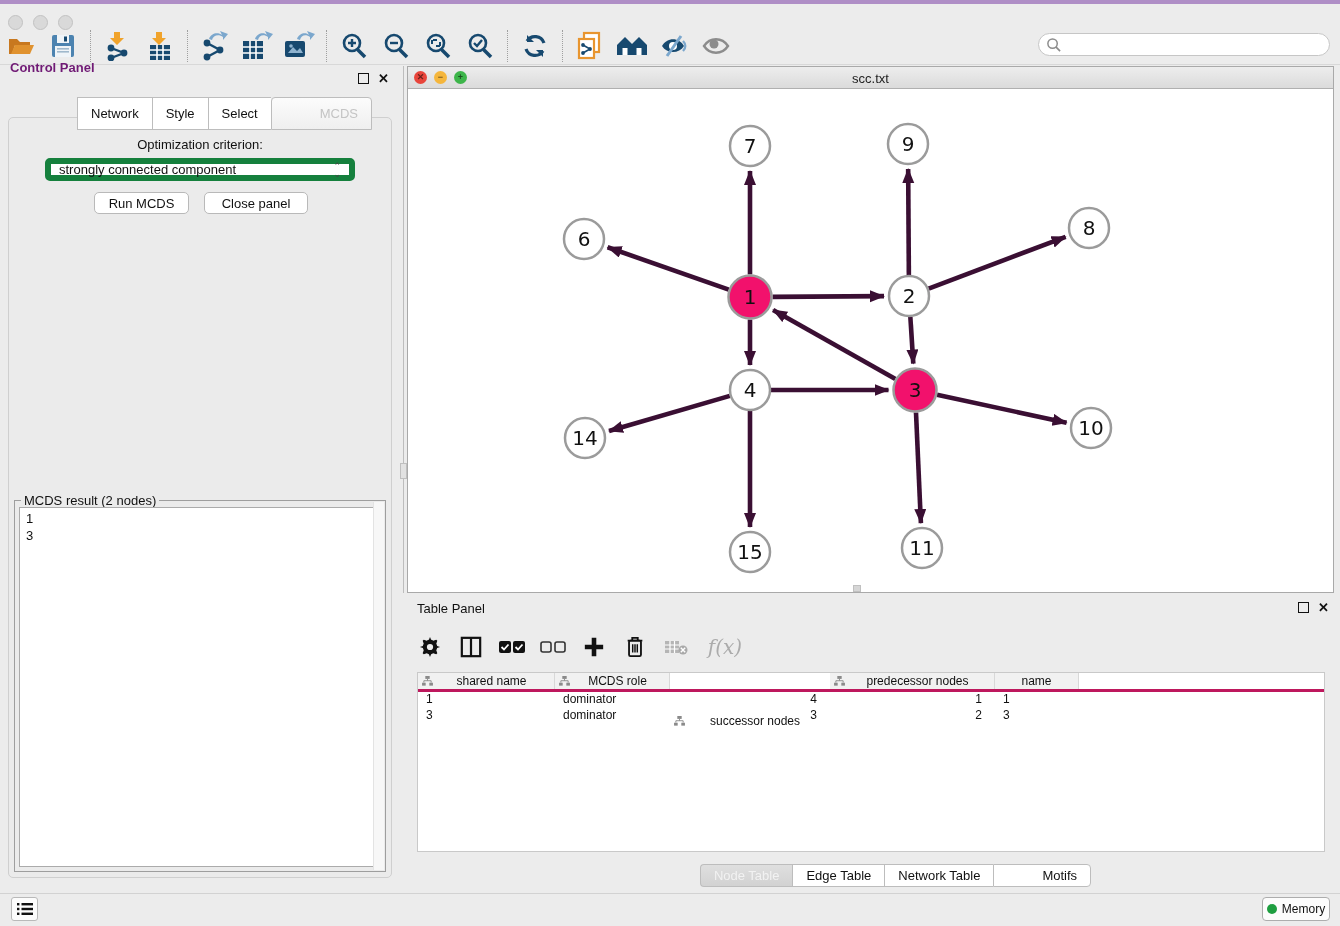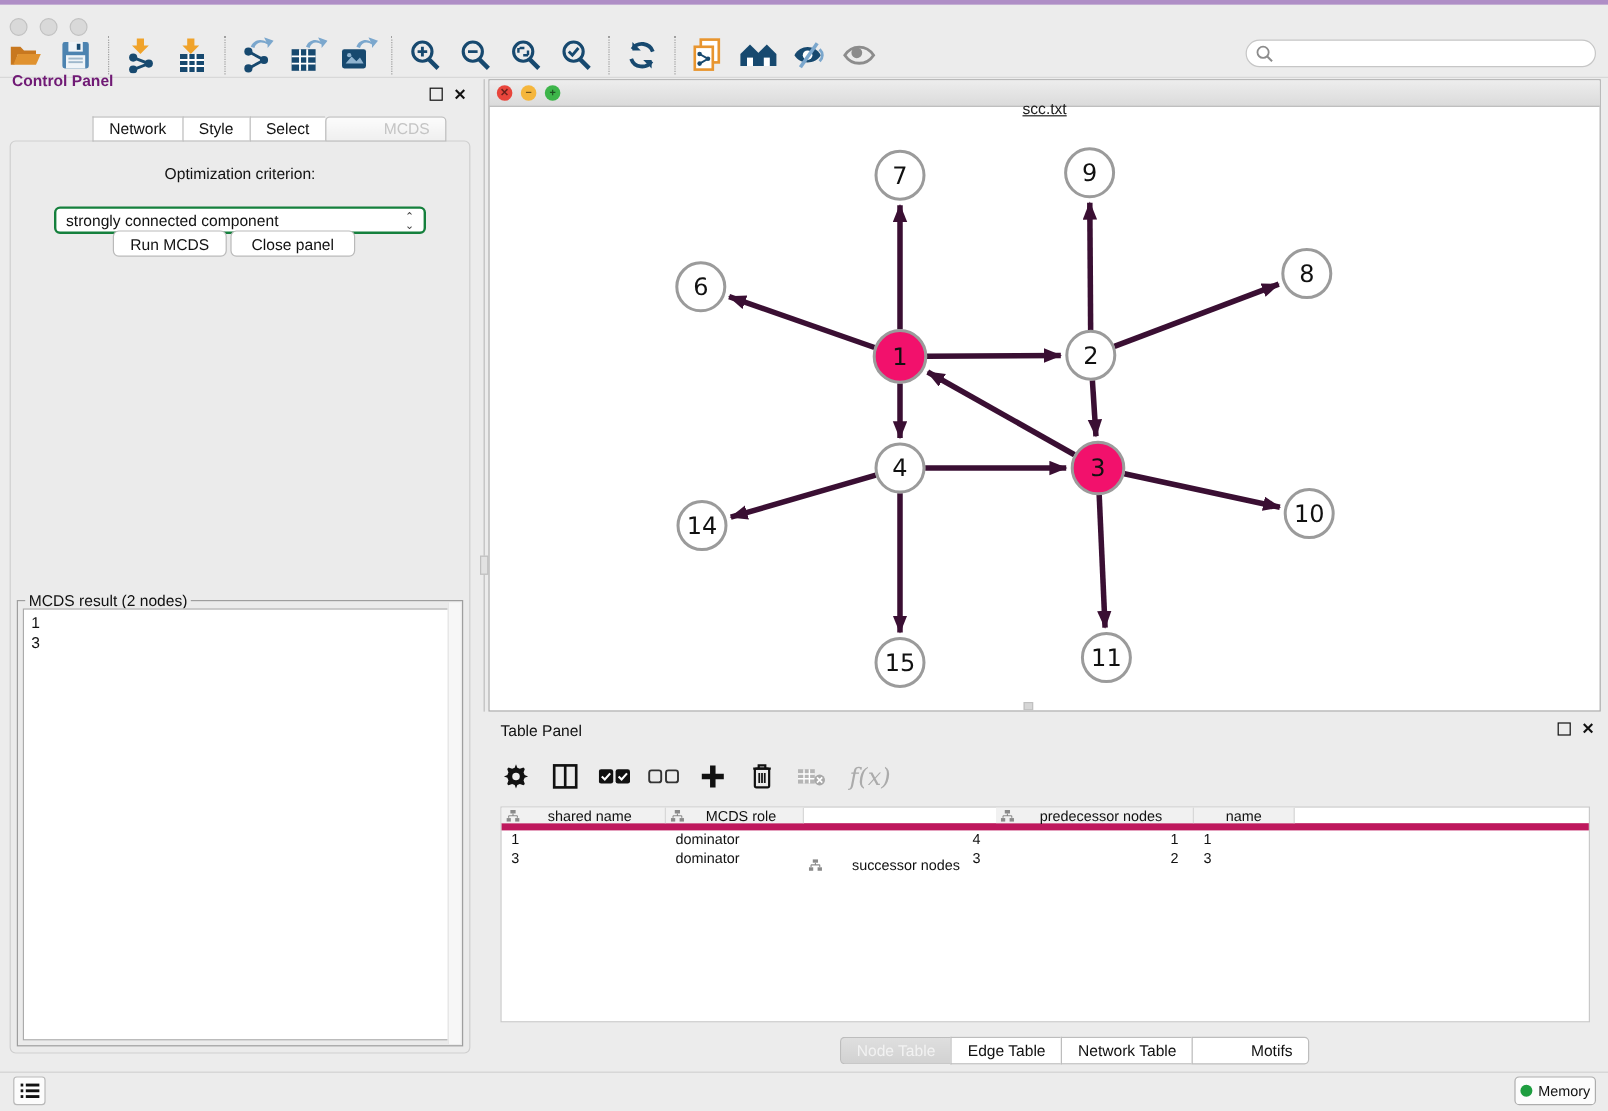--- a/index.html
+++ b/index.html
@@ -21,51 +21,51 @@
   #search-wrap { position:absolute; right:10px; top:33px; width:292px; height:23px; background:#FFF; border:1px solid #C6C6C6; border-radius:12px; display:flex; align-items:center; padding-left:7px; }
   #search-input { border:none; outline:none; flex:1; height:19px; font-size:13px; background:transparent; }
   #cp-title { left:10px; top:60px; font-size:13px; color:#701a75;font-weight:bold; }
   .panel-icons { position:absolute; display:flex; gap:9px; align-items:center; }
   #cp-icons { left:358px; top:73px; }
   .float-icon { width:11px; height:11px; border:1.5px solid #111; display:inline-block; }
   .close-icon { font-size:13px; font-weight:bold; color:#111; line-height:11px; }
 
   .tabrow { position:absolute; display:flex; }
   #cp-tabs { left:77px; top:97px; }
-  .tab { height:21px; padding:0 13px; font-size:13px; background:#FFF; border:1px solid #BDBDBD; border-right:none; display:flex; align-items:center; color:#111; }
+  .tab { height:33px; padding:0 13px; font-size:13px; background:#FFF; border:1px solid #BDBDBD; border-right:none; display:flex; align-items:center; color:#111; }
   .tab:last-child { border-right:1px solid #BDBDBD;padding-left:48px; }
   .tab.sel-gray { background:linear-gradient(#FCFCFC,#EFEFEF); color:#C4C4C4; border-radius:4px 4px 0 0; }
   #cp-body { left:8px; top:117px; width:384px; height:761px; background:#EBEBEB; border:1px solid #CFCFCF; border-radius:5px; }
   #opt-label { left:0; top:137px; width:400px; text-align:center; font-size:13px; color:#111; }
-  #opt-select { left:45px; top:172px; width:310px; height:23px; background:#FFF; border:2px solid #15803d; border-radius:5px; font-size:13px; display:flex; align-items:center; padding:0 8px; color:#111; }
+  #opt-select { left:45px; top:158px; width:310px; height:23px; background:#FFF; border:6px solid #15803d; border-radius:5px; font-size:13px; display:flex; align-items:center; padding:0 8px; color:#111; }
   #opt-select .spin { margin-left:auto; font-size:9px; color:#444; line-height:8px; text-align:center; }
   .btn { position:absolute; height:22px; background:#FFF; border:1px solid #B9B9B9; border-radius:5px; font-size:13px; color:#111; display:flex; align-items:center; justify-content:center; }
   #run-btn { left:94px; top:192px; width:95px; }
-  #closep-btn { left:192px; top:192px; width:104px; }
+  #closep-btn { left:204px; top:192px; width:104px; }
 
   #result-box { left:14px; top:500px; width:372px; height:372px; border:1px solid #9E9E9E; background:#EBEBEB; }
   #result-legend { position:absolute; left:6px; top:-8px; background:#EBEBEB; padding:0 3px; font-size:13px; color:#111; }
   #result-text { position:absolute; left:4px; top:6px; right:4px; bottom:4px; background:#FFF; border:1px solid #ABABAB; font-size:13px; color:#111; padding:2px 0 0 6px; line-height:17px; white-space:pre-line; }
   #result-scroll { position:absolute; right:1px; top:1px; width:11px; bottom:1px; background:#F7F7F7; border-left:1px solid #E3E3E3; }
 
   
   #net-win { left:407px; top:66px; width:927px; height:527px; background:#FFF; border:1px solid #A9A9A9; }
   #net-titlebar { position:absolute; left:0; top:0; width:100%; height:22px; background:linear-gradient(#EDEDED,#DBDBDB); border-bottom:1px solid #B0B0B0; }
   .mac-btn { position:absolute; top:4px; width:13px; height:13px; border-radius:50%; font-size:9px; font-weight:bold; text-align:center; line-height:13px; color:rgba(0,0,0,.55); }
-  #net-title { position:absolute; top:16px; left:0; width:100%; text-align:center; font-size:13px; color:#222;text-decoration:underline; }
+  #net-title { position:absolute; top:4px; left:0; width:100%; text-align:center; font-size:13px; color:#222; }
   #graph-svg { position:absolute; left:0; top:22px; }
   #net-grip { left:853px; top:585px; width:8px; height:7px; background:#D6D6D6; border:1px solid #C0C0C0; }
   #split-grip { left:400px; top:463px; width:7px; height:16px; background:#E2E2E2; border:1px solid #BFBFBF; }
   #vsplit { left:403px; top:66px; width:1px; height:527px; background:#BDBDBD; }
   #tp-title { left:417px; top:601px; font-size:13px; color:#111; }
   #tp-icons { left:1298px; top:602px; }
   #tp-toolbar { left:417px; top:628px; width:916px; height:38px; display:flex; align-items:center; gap:15px; }
   .tp-ic { display:flex; align-items:center; justify-content:center; width:26px; height:26px; }
   #tp-table { left:417px; top:672px; width:908px; height:180px; background:#FFF; border:1px solid #C9C9C9; }
-  #tbl-header { display:flex; height:19px; border-bottom:6px solid #be185d; }
+  #tbl-header { display:flex; height:19px; border-bottom:3px solid #be185d; }
   .th { background:#F1F1F1; border-right:1px solid #D8D8D8; font-size:12px; color:#111; display:flex; align-items:center; padding:0 4px; }
   .th .th-label { flex:1; text-align:center; }
   .tr { display:flex; height:16px; font-size:12px; color:#111; }
   .td { padding:0 8px; overflow:hidden; white-space:nowrap; }
   .td.r { text-align:right; padding-right:13px; }
   #tp-tabs { left:407px; top:864px; width:933px; display:flex; justify-content:center; }
   #tp-tabs .tab { height:23px; border-radius:0; }
   #tp-tabs .tab:first-child { border-radius:4px 0 0 4px;margin-left:44px; }
   #tp-tabs .tab:last-child { border-radius:0 4px 4px 0; }
   #tp-tabs .tab.sel-node { background:linear-gradient(#DFDFDF,#D2D2D2); color:#F2F2F2; }

